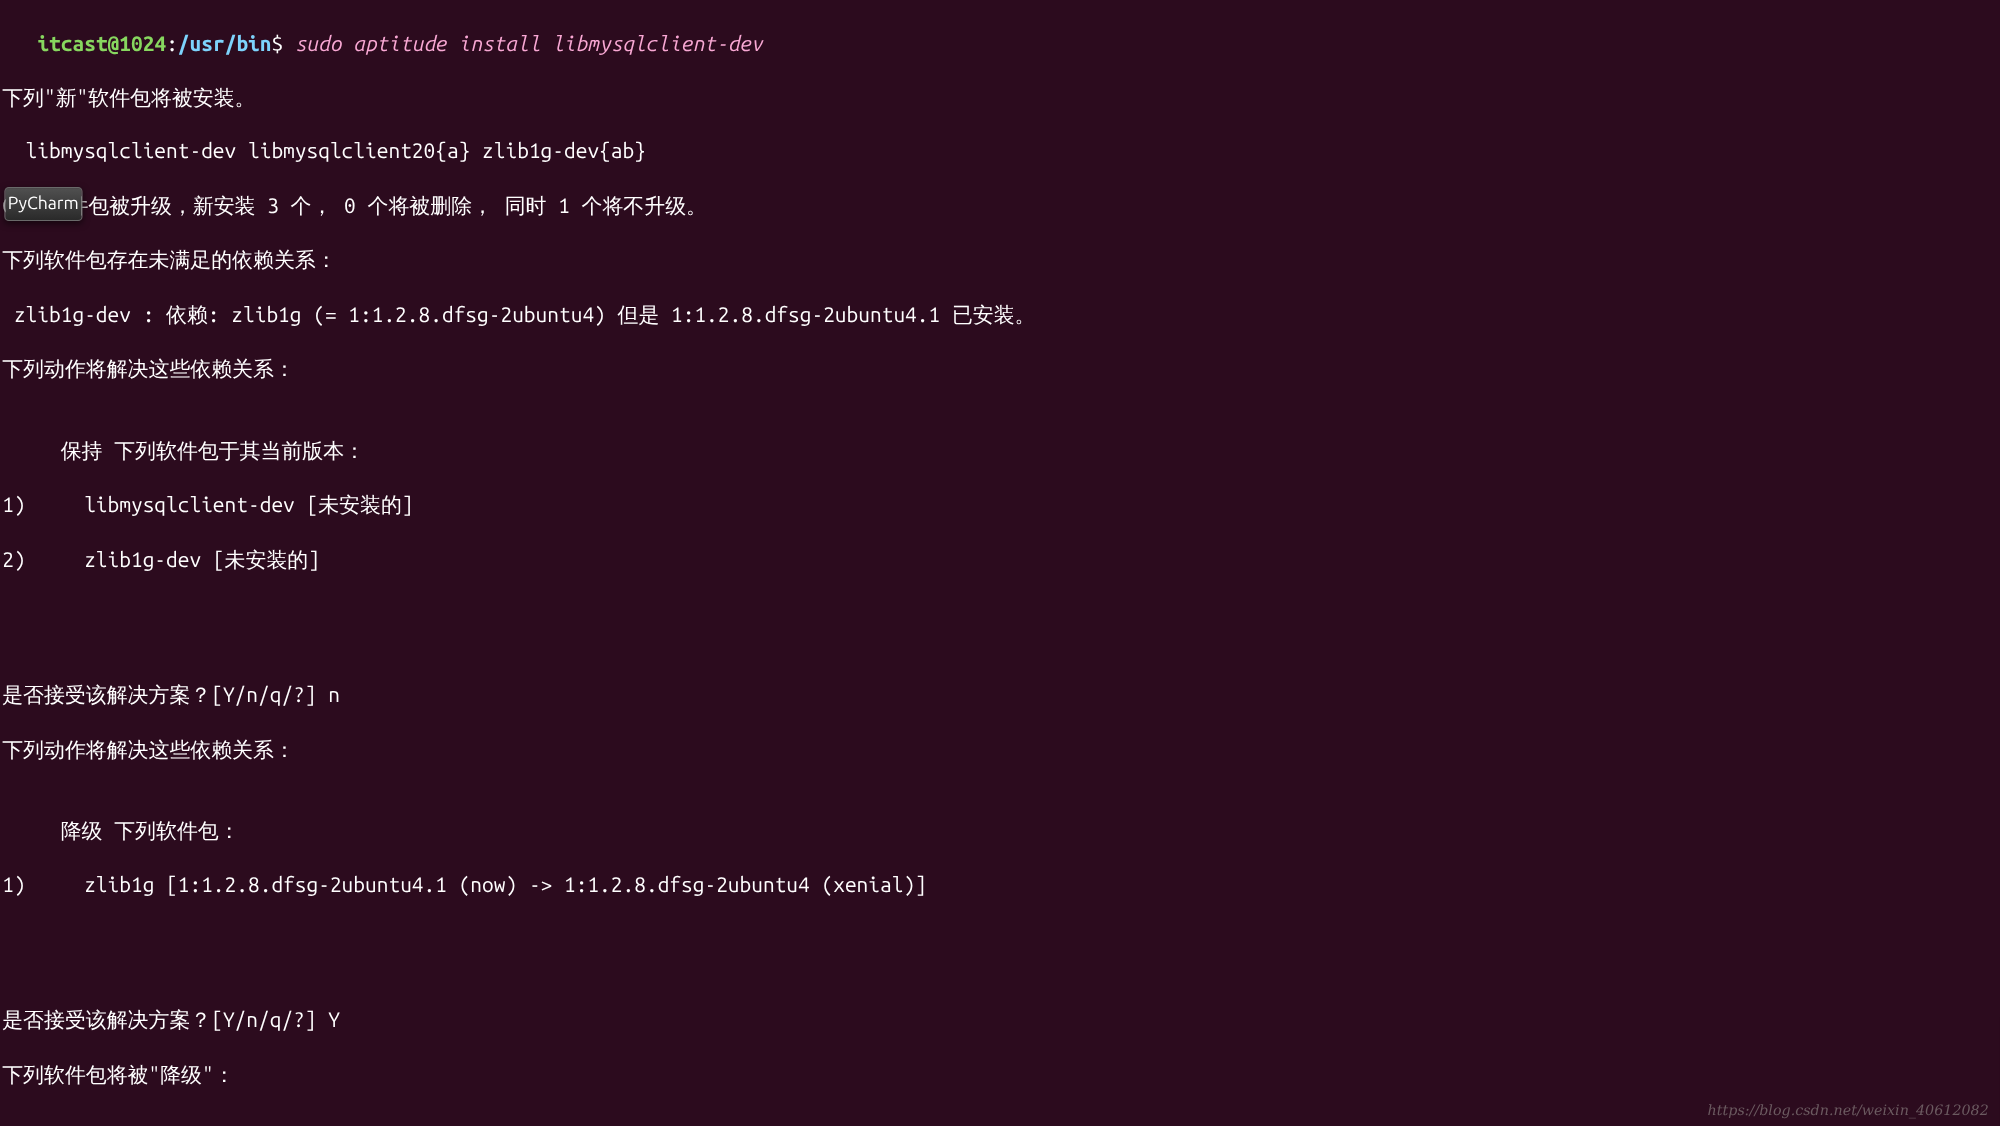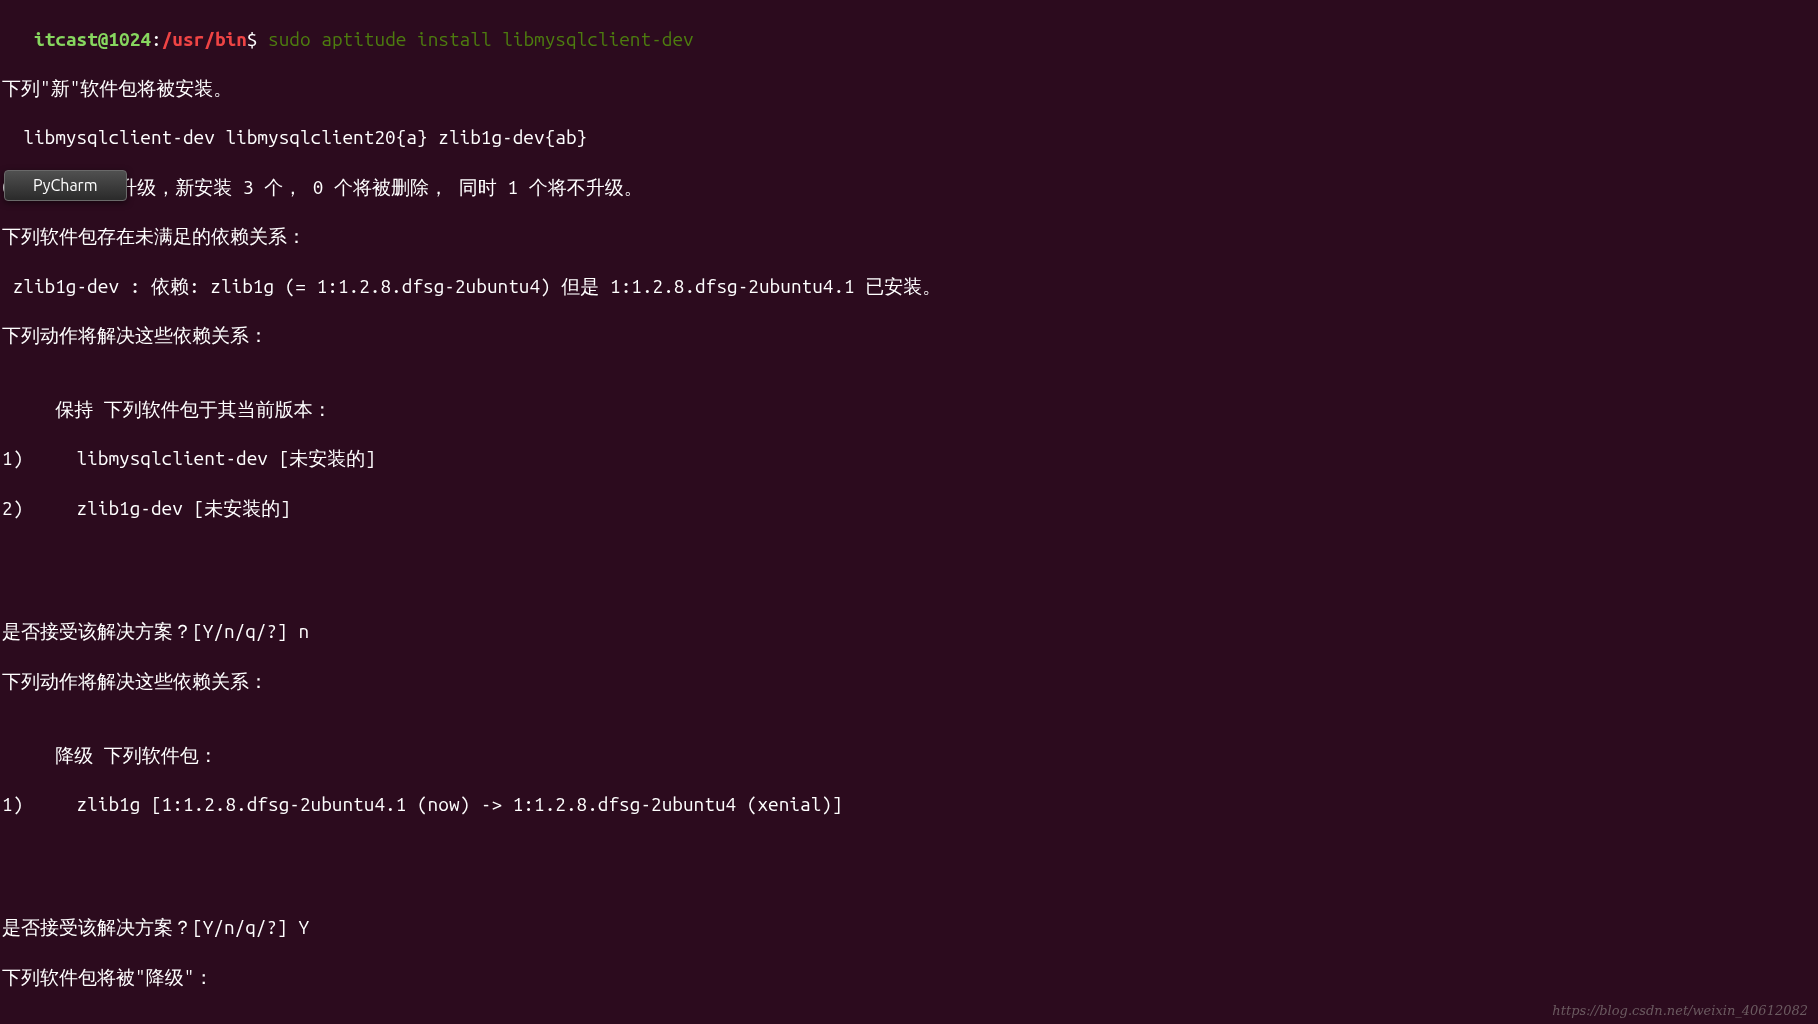--- a/index.html
+++ b/index.html
@@ -22,41 +22,42 @@
     .terminal {
       white-space: pre;
       padding-left: 2px;
     }
     .prompt-user {
       color: #87d75f;
       font-weight: bold;
       margin-left: 32px;
     }
     .prompt-path {
-      color: #ef4444;
+      color: #7dd3fc;
       font-weight: bold;
     }
     .prompt-dollar {
       color: #ffffff;
     }
     .command {
-      color: #4d7c0f;
+      color: #f9a8d4;
+      font-style: italic;
     }
     .output {
       color: #ffffff;
     }
     .pycharm-tooltip {
       position: absolute;
       left: 4px;
       top: 170px;
       background: #3a3a3a;
       background: linear-gradient(to bottom, #505050, #2a2a2a);
       border: 1px solid #6a6a6a;
       border-radius: 4px;
-      padding: 4px 28px;
+      padding: 4px 2px;
       color: #ffffff;
       font-family: "Ubuntu", sans-serif;
       font-size: 16px;
       box-shadow: 0 2px 6px rgba(0,0,0,0.5);
     }
     .watermark {
       position: absolute;
       right: 10px;
       bottom: 4px;
       color: #6b5a60;

